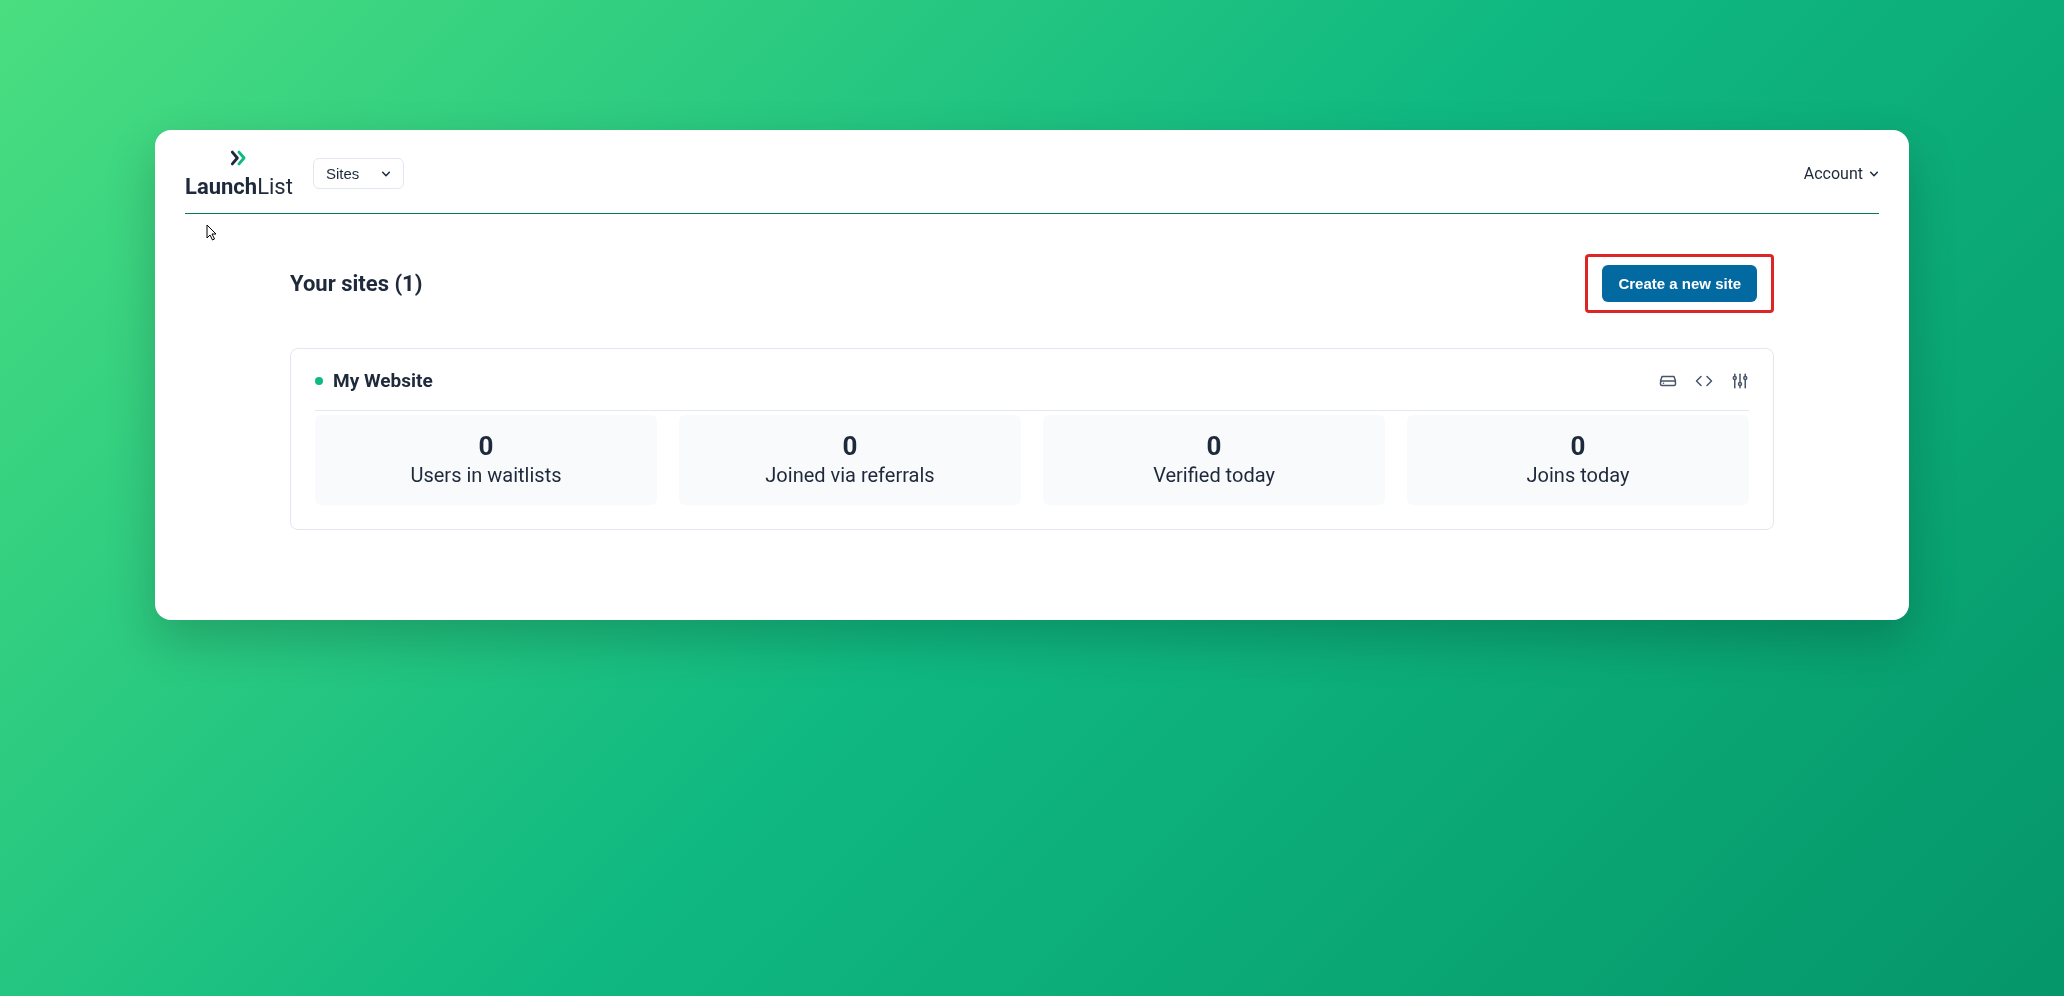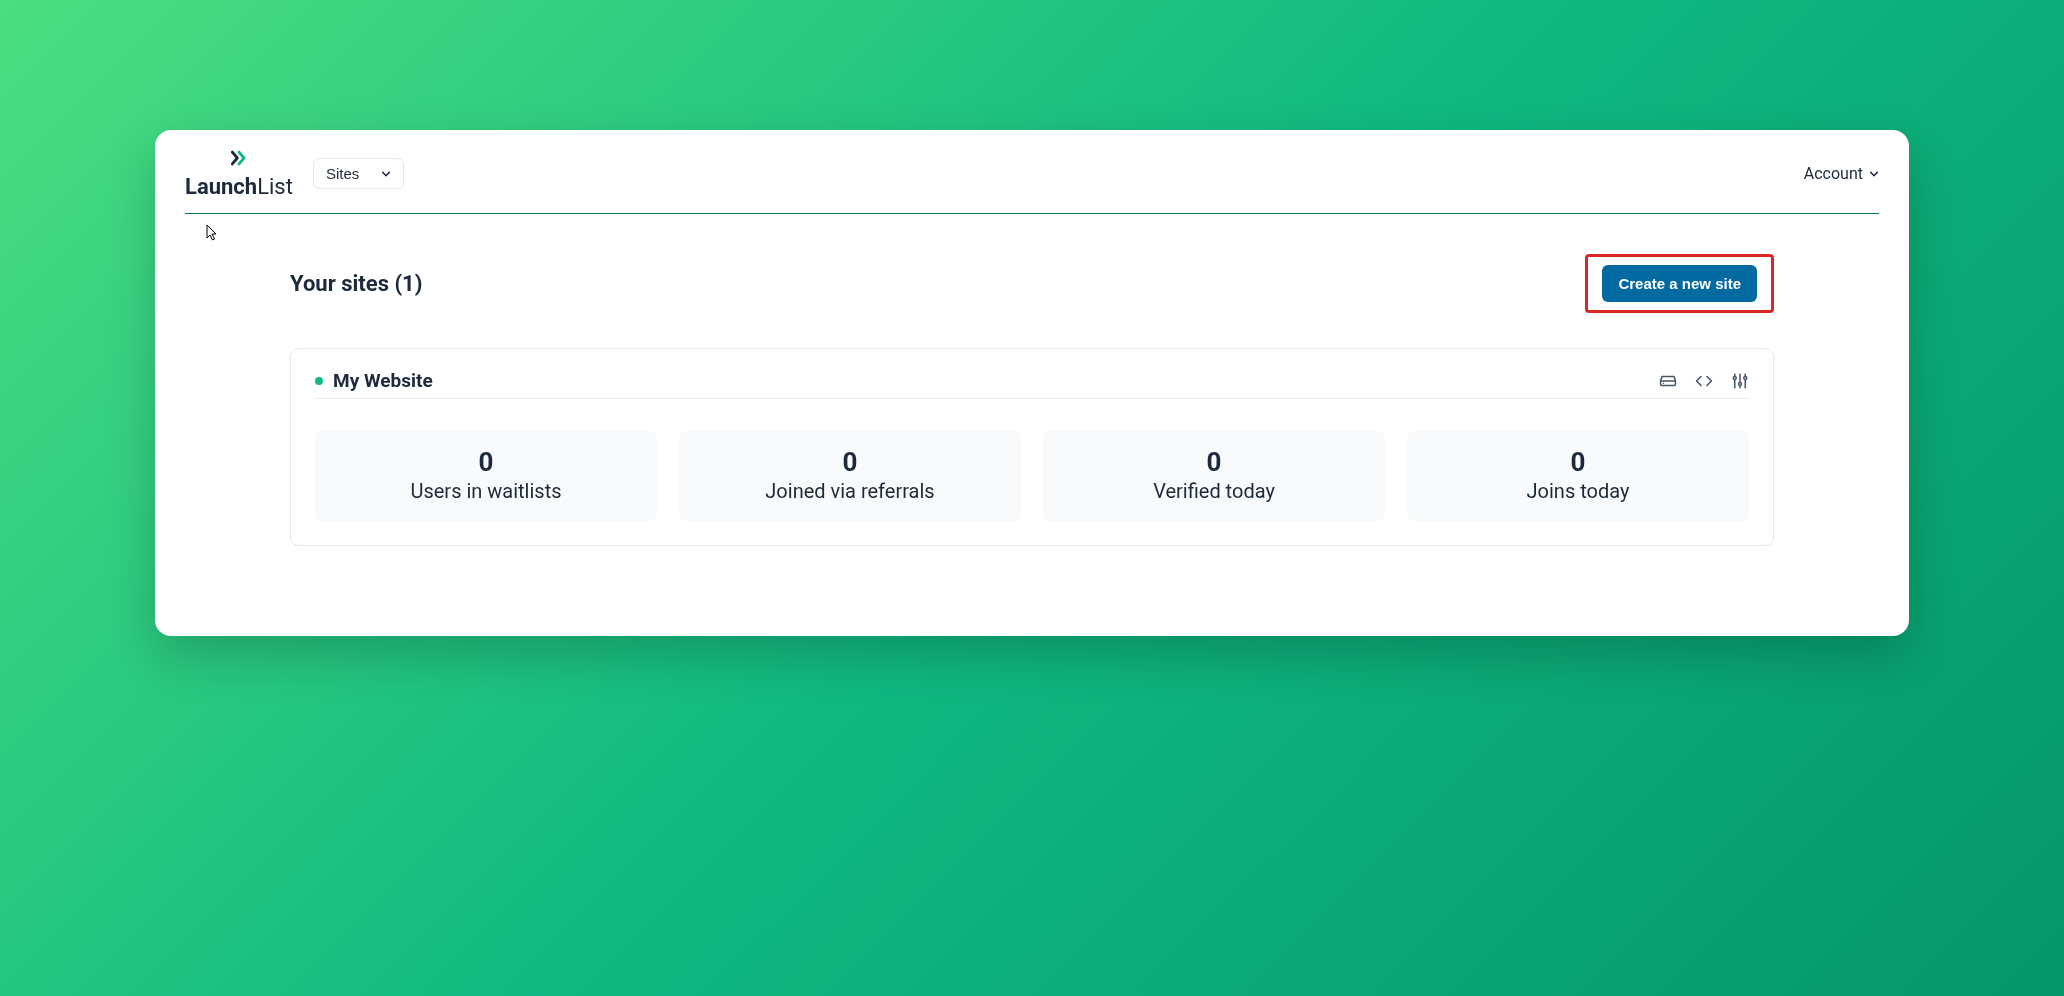--- a/index.html
+++ b/index.html
@@ -110,23 +110,23 @@
     }
     .site-card {
       border: 1px solid #e2e8f0;
       border-radius: 8px;
       padding: 20px 24px 24px 24px;
     }
     .site-card-header {
       display: flex;
       align-items: center;
       justify-content: space-between;
-      padding-bottom: 6px;
+      padding-bottom: 18px;
       border-bottom: 1px solid #e2e8f0;
-      margin-bottom: 32px;
+      margin-bottom: 4px;
     }
     .site-name-wrap {
       display: flex;
       align-items: center;
       gap: 10px;
     }
     .status-dot {
       width: 8px;
       height: 8px;
       border-radius: 50%;

